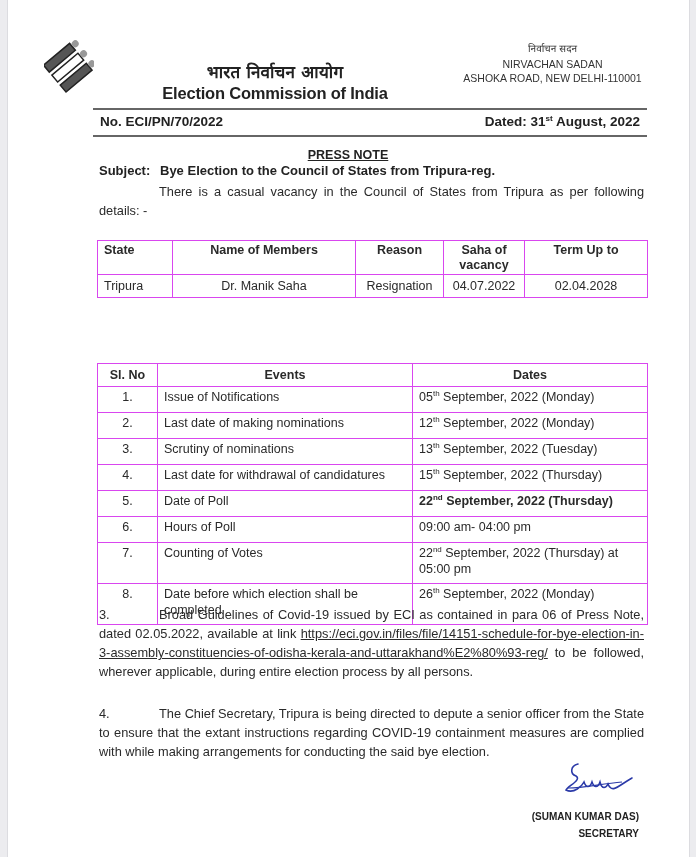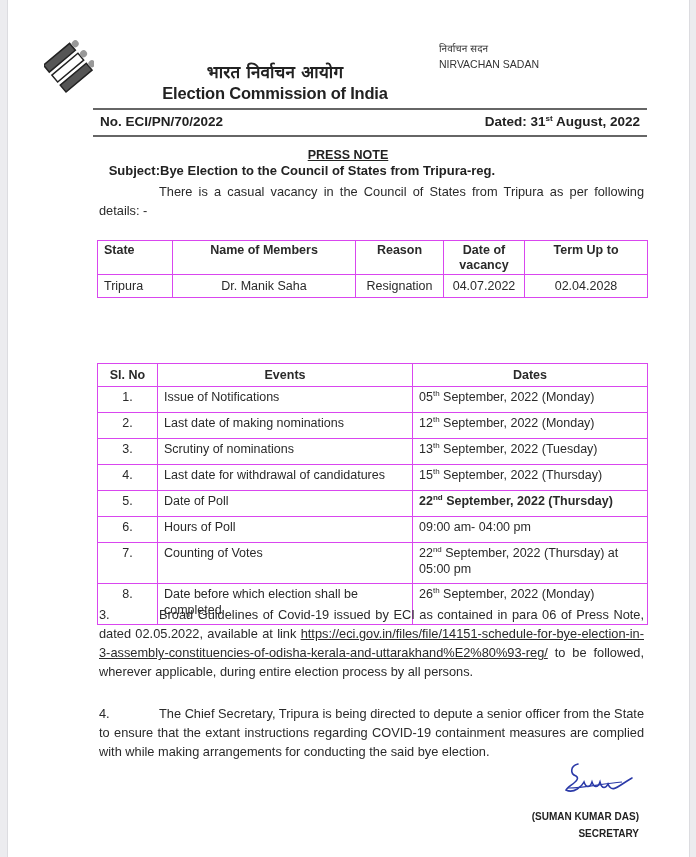--- a/index.html
+++ b/index.html
@@ -12,31 +12,31 @@
   }
   .edge-left { position: absolute; left: 0; top: 0; width: 7px; height: 857px; background: #ececef; border-right: 1px solid #dcdce0; }
   .edge-right { position: absolute; right: 0; top: 0; width: 6px; height: 857px; background: #ececef; border-left: 1px solid #dcdce0; }
   .page { position: absolute; left: 0; top: 0; width: 696px; height: 857px; }
 
   
   .logo { position: absolute; left: 44px; top: 35px; width: 50px; height: 62px; }
   .hdr-center { position: absolute; left: 150px; top: 50px; width: 250px; text-align: center; margin-top: 12px; }
   .hdr-hindi { font-family: "DejaVu Sans", sans-serif; font-size: 17px; font-weight: bold; letter-spacing: 0.2px; color: #222; line-height: 20px; }
   .hdr-eng { font-size: 16.5px; font-weight: bold; color: #222; margin-top: 2px; letter-spacing: -0.2px; }
-  .hdr-right { position: absolute; left: 439px; top: 42px; width: 255px; font-size: 10.5px; line-height: 14.5px; color: #333; }
+  .hdr-right { position: absolute; left: 425px; top: 42px; width: 255px; text-align: center; font-size: 10.5px; line-height: 14.5px; color: #333; }
   .hdr-right .hi { font-family: "DejaVu Sans", sans-serif; font-size: 10px; }
 
   .rule { position: absolute; left: 93px; width: 554px; height: 1.5px; background: #666; }
   .refline { position: absolute; left: 100px; top: 114px; width: 540px; font-size: 13.5px; font-weight: bold; color: #222; }
   .refline .dt { position: absolute; right: 0; top: 0; }
   sup { font-size: 8px; vertical-align: super; line-height: 0; }
 
   .press { position: absolute; left: 0; width: 696px; top: 148px; text-align: center; font-size: 12.5px; font-weight: bold; text-decoration: underline; color: #222; }
   .subject { position: absolute; left: 99px; top: 163px; font-size: 13px; font-weight: bold; color: #222; }
-  .subject .lbl { display: inline-block; width: 61px; text-align: right; }
+  .subject .lbl { display: inline-block; width: 61px; }
 
   .para { position: absolute; left: 99px; width: 545px; font-size: 12.8px; line-height: 19px; color: #2a2a2a; text-align: justify; }
   .para .num { display: inline-block; width: 60px; }
   .indent { display: inline-block; width: 60px; }
 
   table { border-collapse: collapse; position: absolute; font-size: 12.5px; color: #2a2a2a; }
   td, th { border: 1px solid #d946ef; padding: 0 6px; }
   th { font-weight: bold; }
   .t1 { left: 97px; top: 240px; width: 551px; }
   .t1 th { height: 31px; vertical-align: top; padding-top: 2px; line-height: 15px; }
@@ -73,20 +73,21 @@
   </svg>
 
   <div class="hdr-center">
     <div class="hdr-hindi">भारत निर्वाचन आयोग</div>
     <div class="hdr-eng">Election Commission of India</div>
   </div>
 
   <div class="hdr-right">
     <div class="hi">निर्वाचन सदन</div>
     <div>NIRVACHAN SADAN</div>
+    <div>ASHOKA ROAD, NEW DELHI-110001</div>
   </div>
 
   <div class="rule" style="top:108px"></div>
   <div class="refline">
     <span>No. ECI/PN/70/2022</span>
     <span class="dt"><span>Dated: 31</span><sup>st</sup><span> August, 2022</span></span>
   </div>
   <div class="rule" style="top:135px"></div>
 
   <div class="press">PRESS NOTE</div>
@@ -98,21 +99,21 @@
   <div class="para" style="top:182px">
     <span class="indent"></span><span>There is  a casual vacancy in the Council of States from Tripura as per following details: -</span>
   </div>
 
   <table class="t1">
     <thead>
       <tr>
         <th style="width:62px;text-align:left">State</th>
         <th style="width:170px">Name of Members</th>
         <th style="width:75px">Reason</th>
-        <th style="width:68px">Date of vacancy</th>
+        <th style="width:68px">Saha of vacancy</th>
         <th>Term Up to</th>
       </tr>
     </thead>
     <tbody>
       <tr>
         <td>Tripura</td>
         <td style="text-align:center">Dr. Manik Saha</td>
         <td style="text-align:center">Resignation</td>
         <td style="text-align:center">04.07.2022</td>
         <td style="text-align:center">02.04.2028</td>

